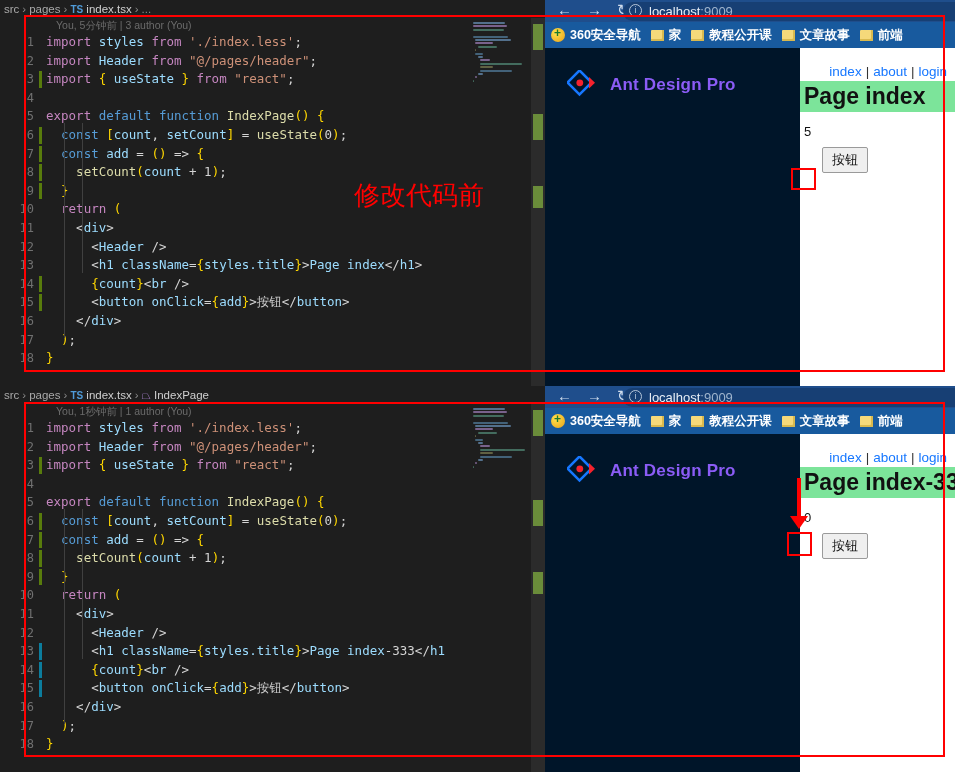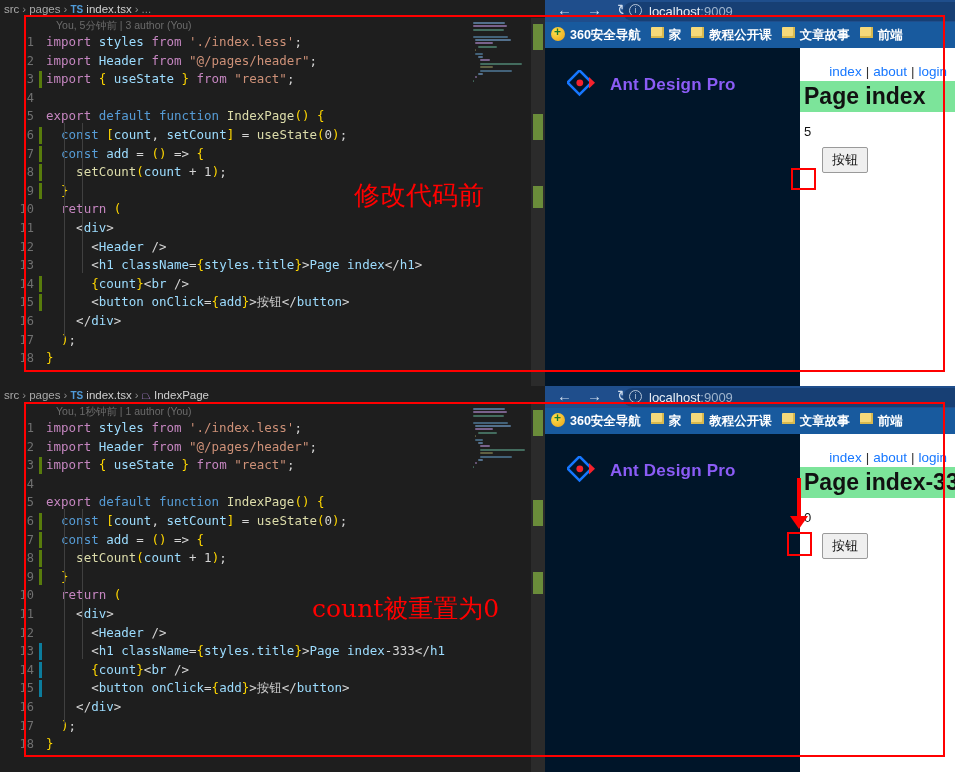--- a/index.html
+++ b/index.html
@@ -65,21 +65,21 @@
              background:#173f74; border-radius:10px 0 0 10px; color:#e8eef6;
              font-size:13px; line-height:19px; padding-left:26px; overflow:hidden;
              white-space:nowrap; }
   .urlpill .dim { color:#9fb4cd; }
   .info-ico { position:absolute; left:84px; top:4px; width:13px; height:13px;
               border:1.4px solid #b6c6da; border-radius:50%; color:#b6c6da;
               font-size:9px; line-height:11px; text-align:center; }
 
   .bookmarks { height:26px; background:#185a9e; display:flex; align-items:center;
                white-space:nowrap; overflow:hidden; padding-left:6px; }
-  .bm { display:flex; margin-right:10px; color:#fff;
+  .bm { display:flex; align-items:center; margin-right:10px; color:#fff;
         font-size:12.5px; font-weight:bold; font-family:"Liberation Sans", sans-serif; }
   .bm .fold { width:13px; height:11px; background:#f5d97a; border-radius:1px;
               margin-right:5px; position:relative; box-shadow:inset -2px -2px 0 #d9b94e; }
   .bm .shield { width:14px; height:14px; border-radius:50%;
                 background:radial-gradient(circle at 35% 35%, #ffe14d, #e8a018);
                 margin-right:5px; position:relative; }
   .bm .shield:after { content:"+"; position:absolute; left:3px; top:-2px;
                       color:#1a7a2e; font-size:12px; font-weight:bold; }
 
   .page { position:relative; height:338px; background:#fff; }
@@ -284,21 +284,20 @@
             <div class="mm-line" style="top: 61.8px; left: 4px; width: 0.95px; background: rgb(74, 122, 106);"></div>
           </div>
         <div class="scrollcol">
             <div class="sc-mark" style="top: 6px; height: 26px;"></div>
             <div class="sc-mark" style="top: 96px; height: 26px;"></div>
             <div class="sc-mark" style="top: 168px; height: 22px;"></div>
           </div>
       <div class="indent" style="left: 64px; top: 105px; height: 215px;"></div>
           <div class="indent" style="left: 82px; top: 105px; height: 150px;"></div>
         </div>
-      <div class="anno-text anno-serif" style="left:312px; top:206px; font-size:25px;">count被重置为0</div>
     </div>
 
     <div class="browser">
       <div class="chrome-top">
         <span class="nav-ico" style="left:12px;">←</span>
         <span class="nav-ico" style="left:42px;">→</span>
         <span class="nav-ico" style="left:72px;">↻</span>
         <div class="urlpill">
           <span>localhost</span><span class="dim">:9009</span>
         </div>

